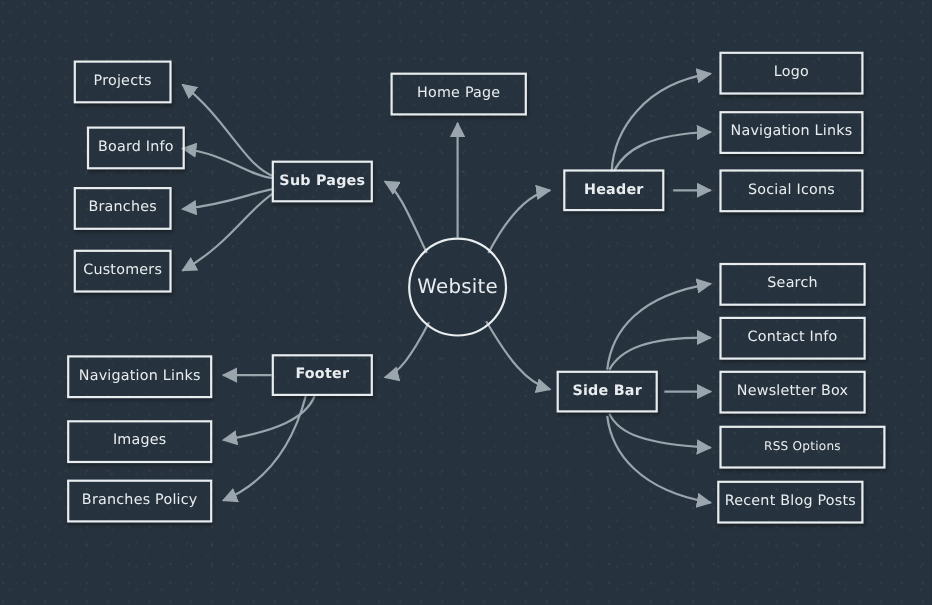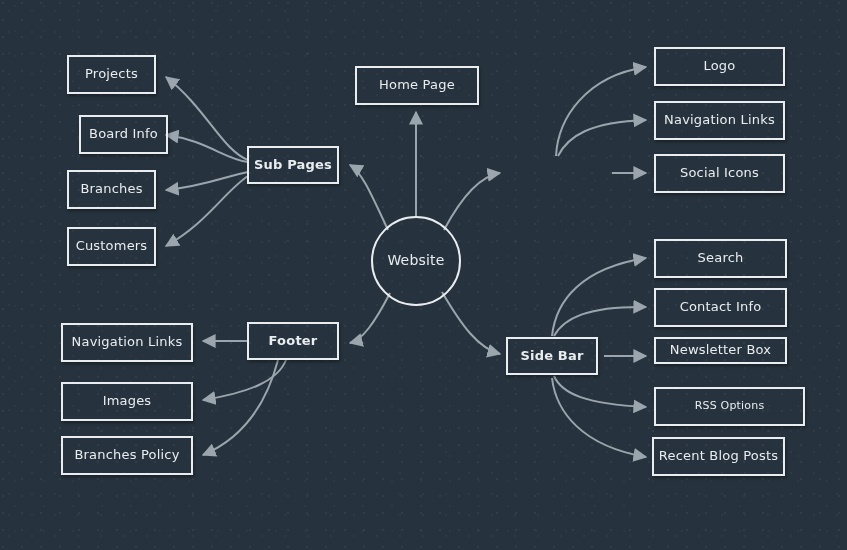--- a/index.html
+++ b/index.html
@@ -42,21 +42,21 @@
     line-height: 1.1;
     box-shadow: 1px 2px 3px rgba(0,0,0,0.35);
     font-size: 13px;
     z-index: 2;
   }
   .node.bold { font-weight: bold; font-size: 13px; }
   .node.small { font-size: 11px; }
   .node.circle {
     border-radius: 50%;
     border-width: 2px;
-    font-size: 14px;
+    font-size: 18px;
     box-shadow: none;
     text-align: center;
   }
   .node .label {
     display: block;
     padding: 0 4px;
     white-space: nowrap;
   }
 </style>
 </head>
@@ -108,20 +108,23 @@
   </div>
 
   <div class="node" style="left:355px; top:66px; width:124px; height:39px;">
     <span class="label">Home Page</span>
   </div>
 
   <div class="node bold" style="left:247px; top:146px; width:92px; height:38px;">
     <span class="label">Sub Pages</span>
   </div>
 
+  <div class="node bold" style="left:512px; top:154px; width:92px; height:38px;">
+    <span class="label">Header</span>
+  </div>
 
   <div class="node bold" style="left:247px; top:322px; width:92px; height:38px;">
     <span class="label">Footer</span>
   </div>
 
   <div class="node bold" style="left:506px; top:337px; width:92px; height:38px;align-items:center;">
     <span class="label">Side Bar</span>
   </div>
 
   <div class="node" style="left:67px; top:55px; width:89px; height:39px;">
@@ -156,21 +159,21 @@
   <div class="node" style="left:61px; top:436px; width:132px; height:39px;">
     <span class="label">Branches Policy</span>
   </div>
 
   <div class="node" style="left:654px; top:239px; width:133px; height:39px;">
     <span class="label">Search</span>
   </div>
   <div class="node" style="left:654px; top:288px; width:133px; height:39px;">
     <span class="label">Contact Info</span>
   </div>
-  <div class="node" style="left:654px; top:337px; width:133px; height:27px;">
+  <div class="node" style="left:654px; top:337px; width:133px; height:39px;">
     <span class="label">Newsletter Box</span>
   </div>
   <div class="node small" style="left:654px; top:387px; width:151px; height:39px;">
     <span class="label">RSS Options</span>
   </div>
   <div class="node" style="left:652px; top:437px; width:133px; height:39px;">
     <span class="label">Recent Blog Posts</span>
   </div>
 
 </div>

